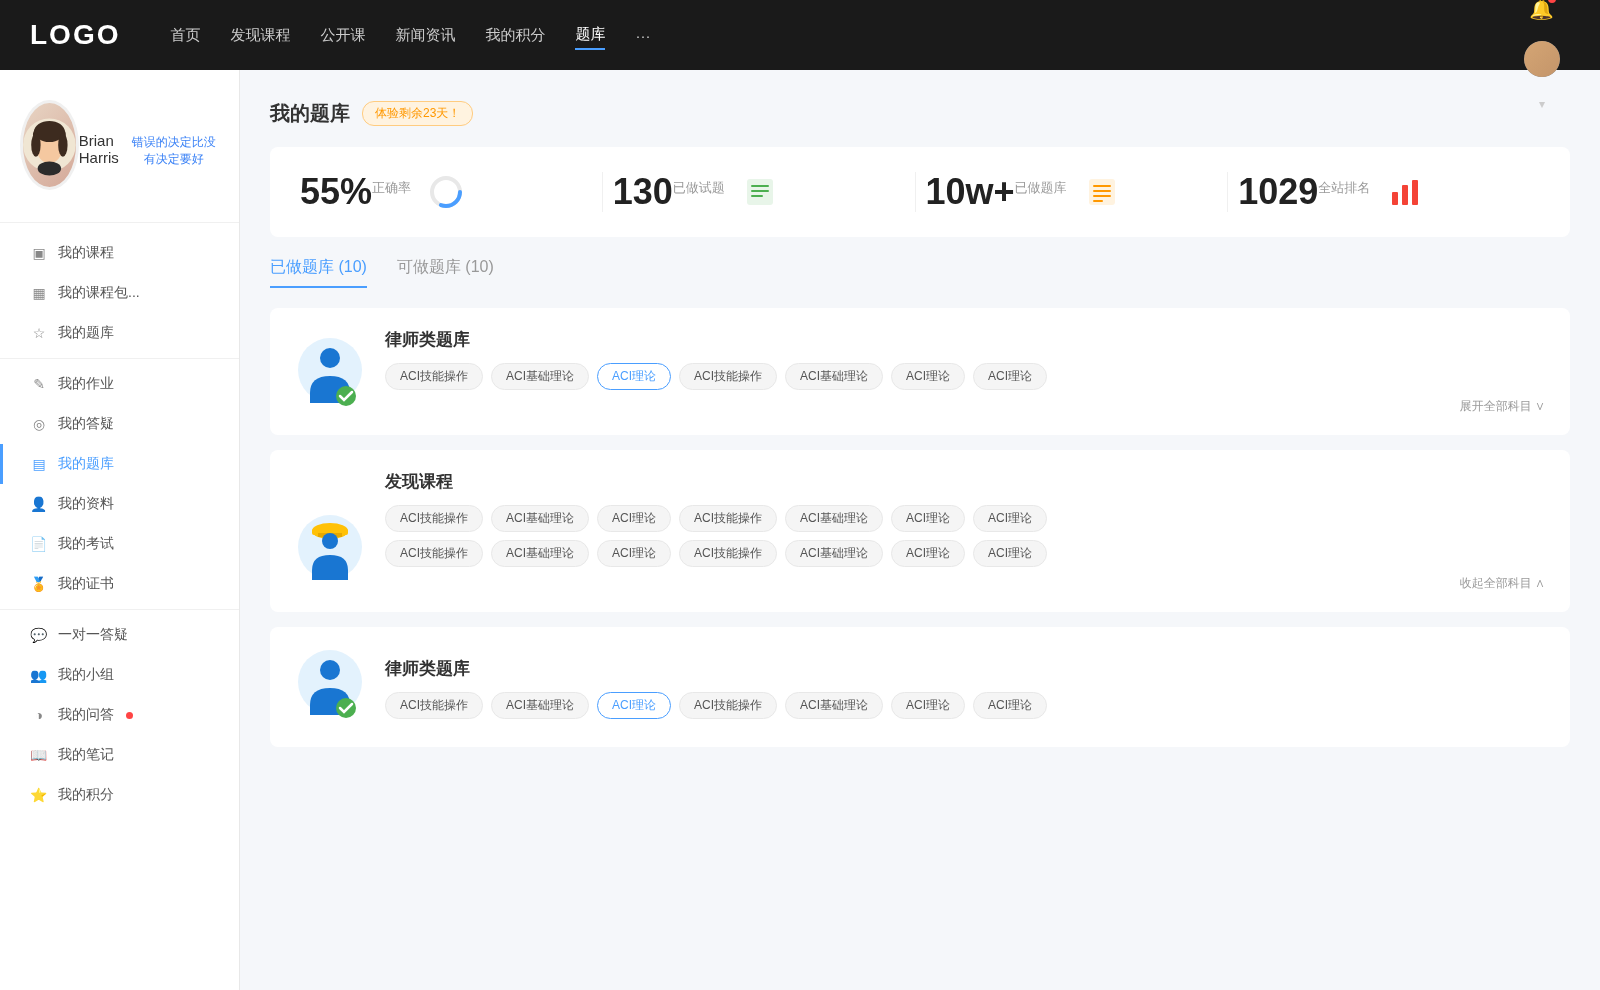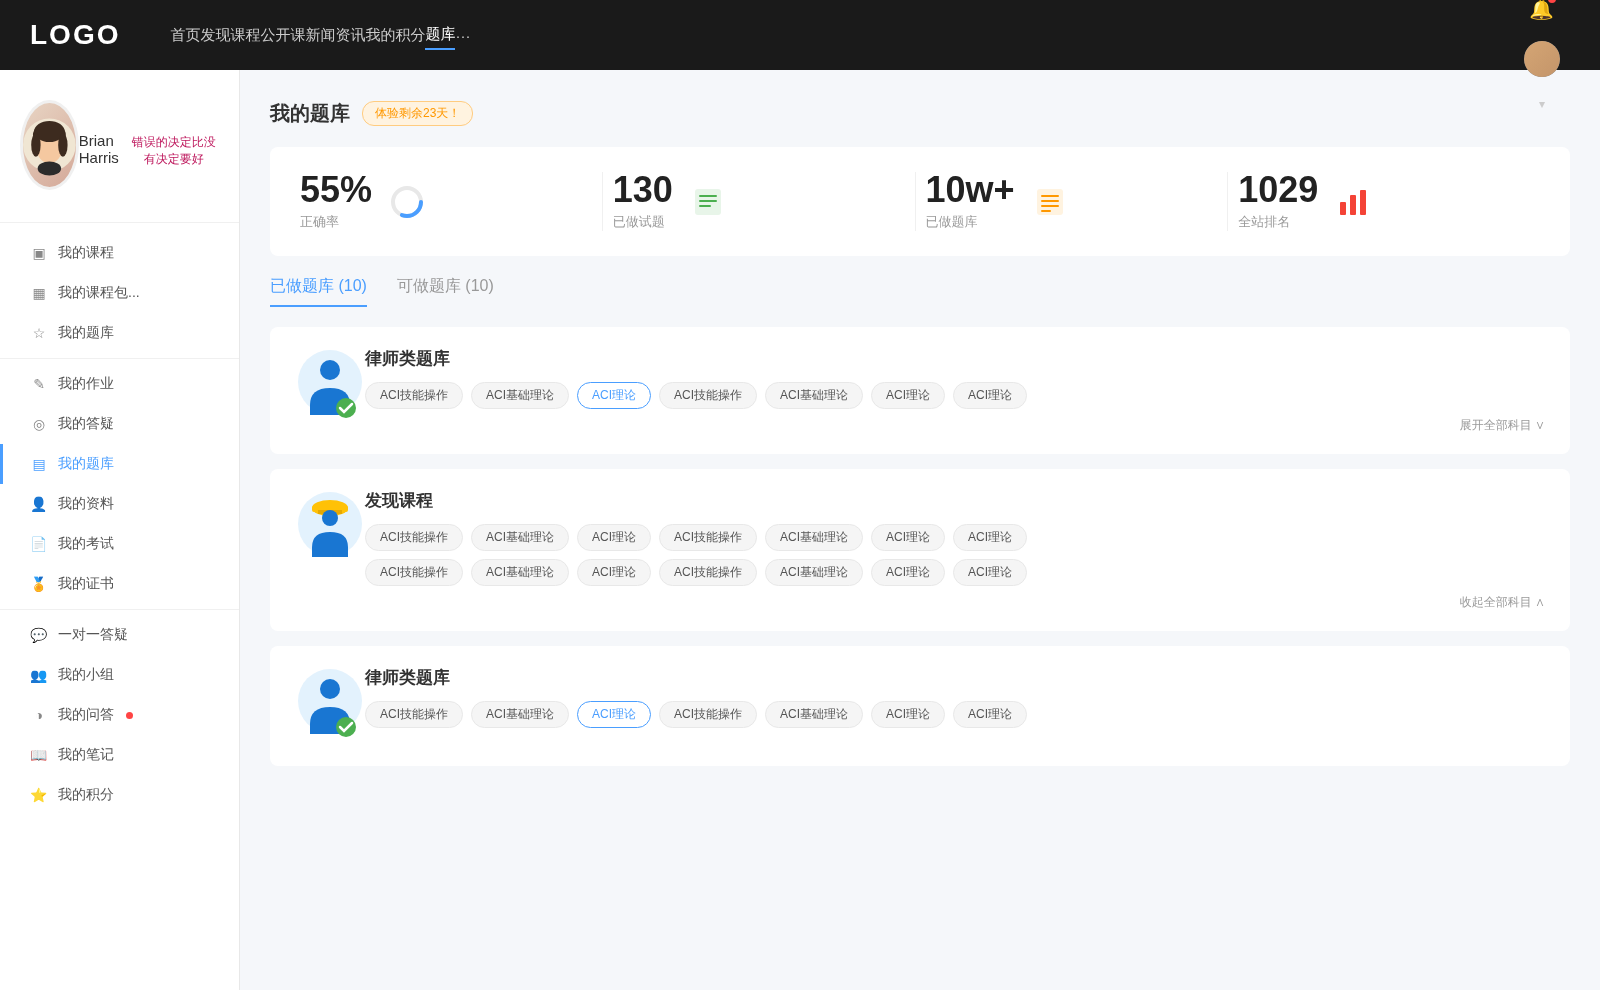--- a/index.html
+++ b/index.html
@@ -16,20 +16,21 @@
     }
     .nav-logo {
       color: #fff;
       font-size: 28px;
       font-weight: bold;
       letter-spacing: 2px;
       margin-right: 50px;
     }
     .nav-links {
       display: flex;
+      gap: 30px;
       flex: 1;
       align-items: center;
     }
     .nav-link {
       color: #ccc;
       font-size: 15px;
       cursor: pointer;
       padding: 4px 0;
     }
     .nav-link.active {
@@ -110,21 +111,21 @@
       display: flex; align-items: center; justify-content: center;
     }
     .user-name {
       font-size: 15px;
       font-weight: 500;
       color: #333;
       margin-bottom: 5px;
     }
     .user-motto {
       font-size: 12px;
-      color: #be185d;
+      color: #3b82f6;
       text-align: center;
     }
     .sidebar-menu {
       padding: 10px 0;
     }
     .sidebar-item {
       display: flex;
       align-items: center;
       gap: 10px;
       padding: 11px 25px 11px 30px;
@@ -221,21 +222,21 @@
     .stat-label {
       font-size: 13px;
       color: #999;
       margin-top: 5px;
     }
     .stat-icon {
       width: 40px; height: 40px;
       display: flex; align-items: center; justify-content: center;
       font-size: 22px;
     }
-    .stat-group { display: flex; flex-direction: column; }
+    .stat-group { display: flex; }
 
     
     .tabs {
       display: flex;
       gap: 30px;
       margin-bottom: 20px;
     }
     .tab {
       font-size: 16px;
       color: #999;
@@ -249,21 +250,22 @@
       font-weight: 500;
     }
 
     
     .bank-card {
       background: #fff;
       border-radius: 8px;
       margin-bottom: 15px;
       padding: 20px 25px;
       display: flex;
-      align-items: flex-start;
+      align-items: flex-end;
+      gap: 20px;
     }
     .bank-icon {
       width: 70px; height: 80px;
       display: flex; align-items: center; justify-content: center;
       flex-shrink: 0;
     }
     .bank-content { flex: 1; }
     .bank-title {
       font-size: 17px;
       font-weight: 600;

